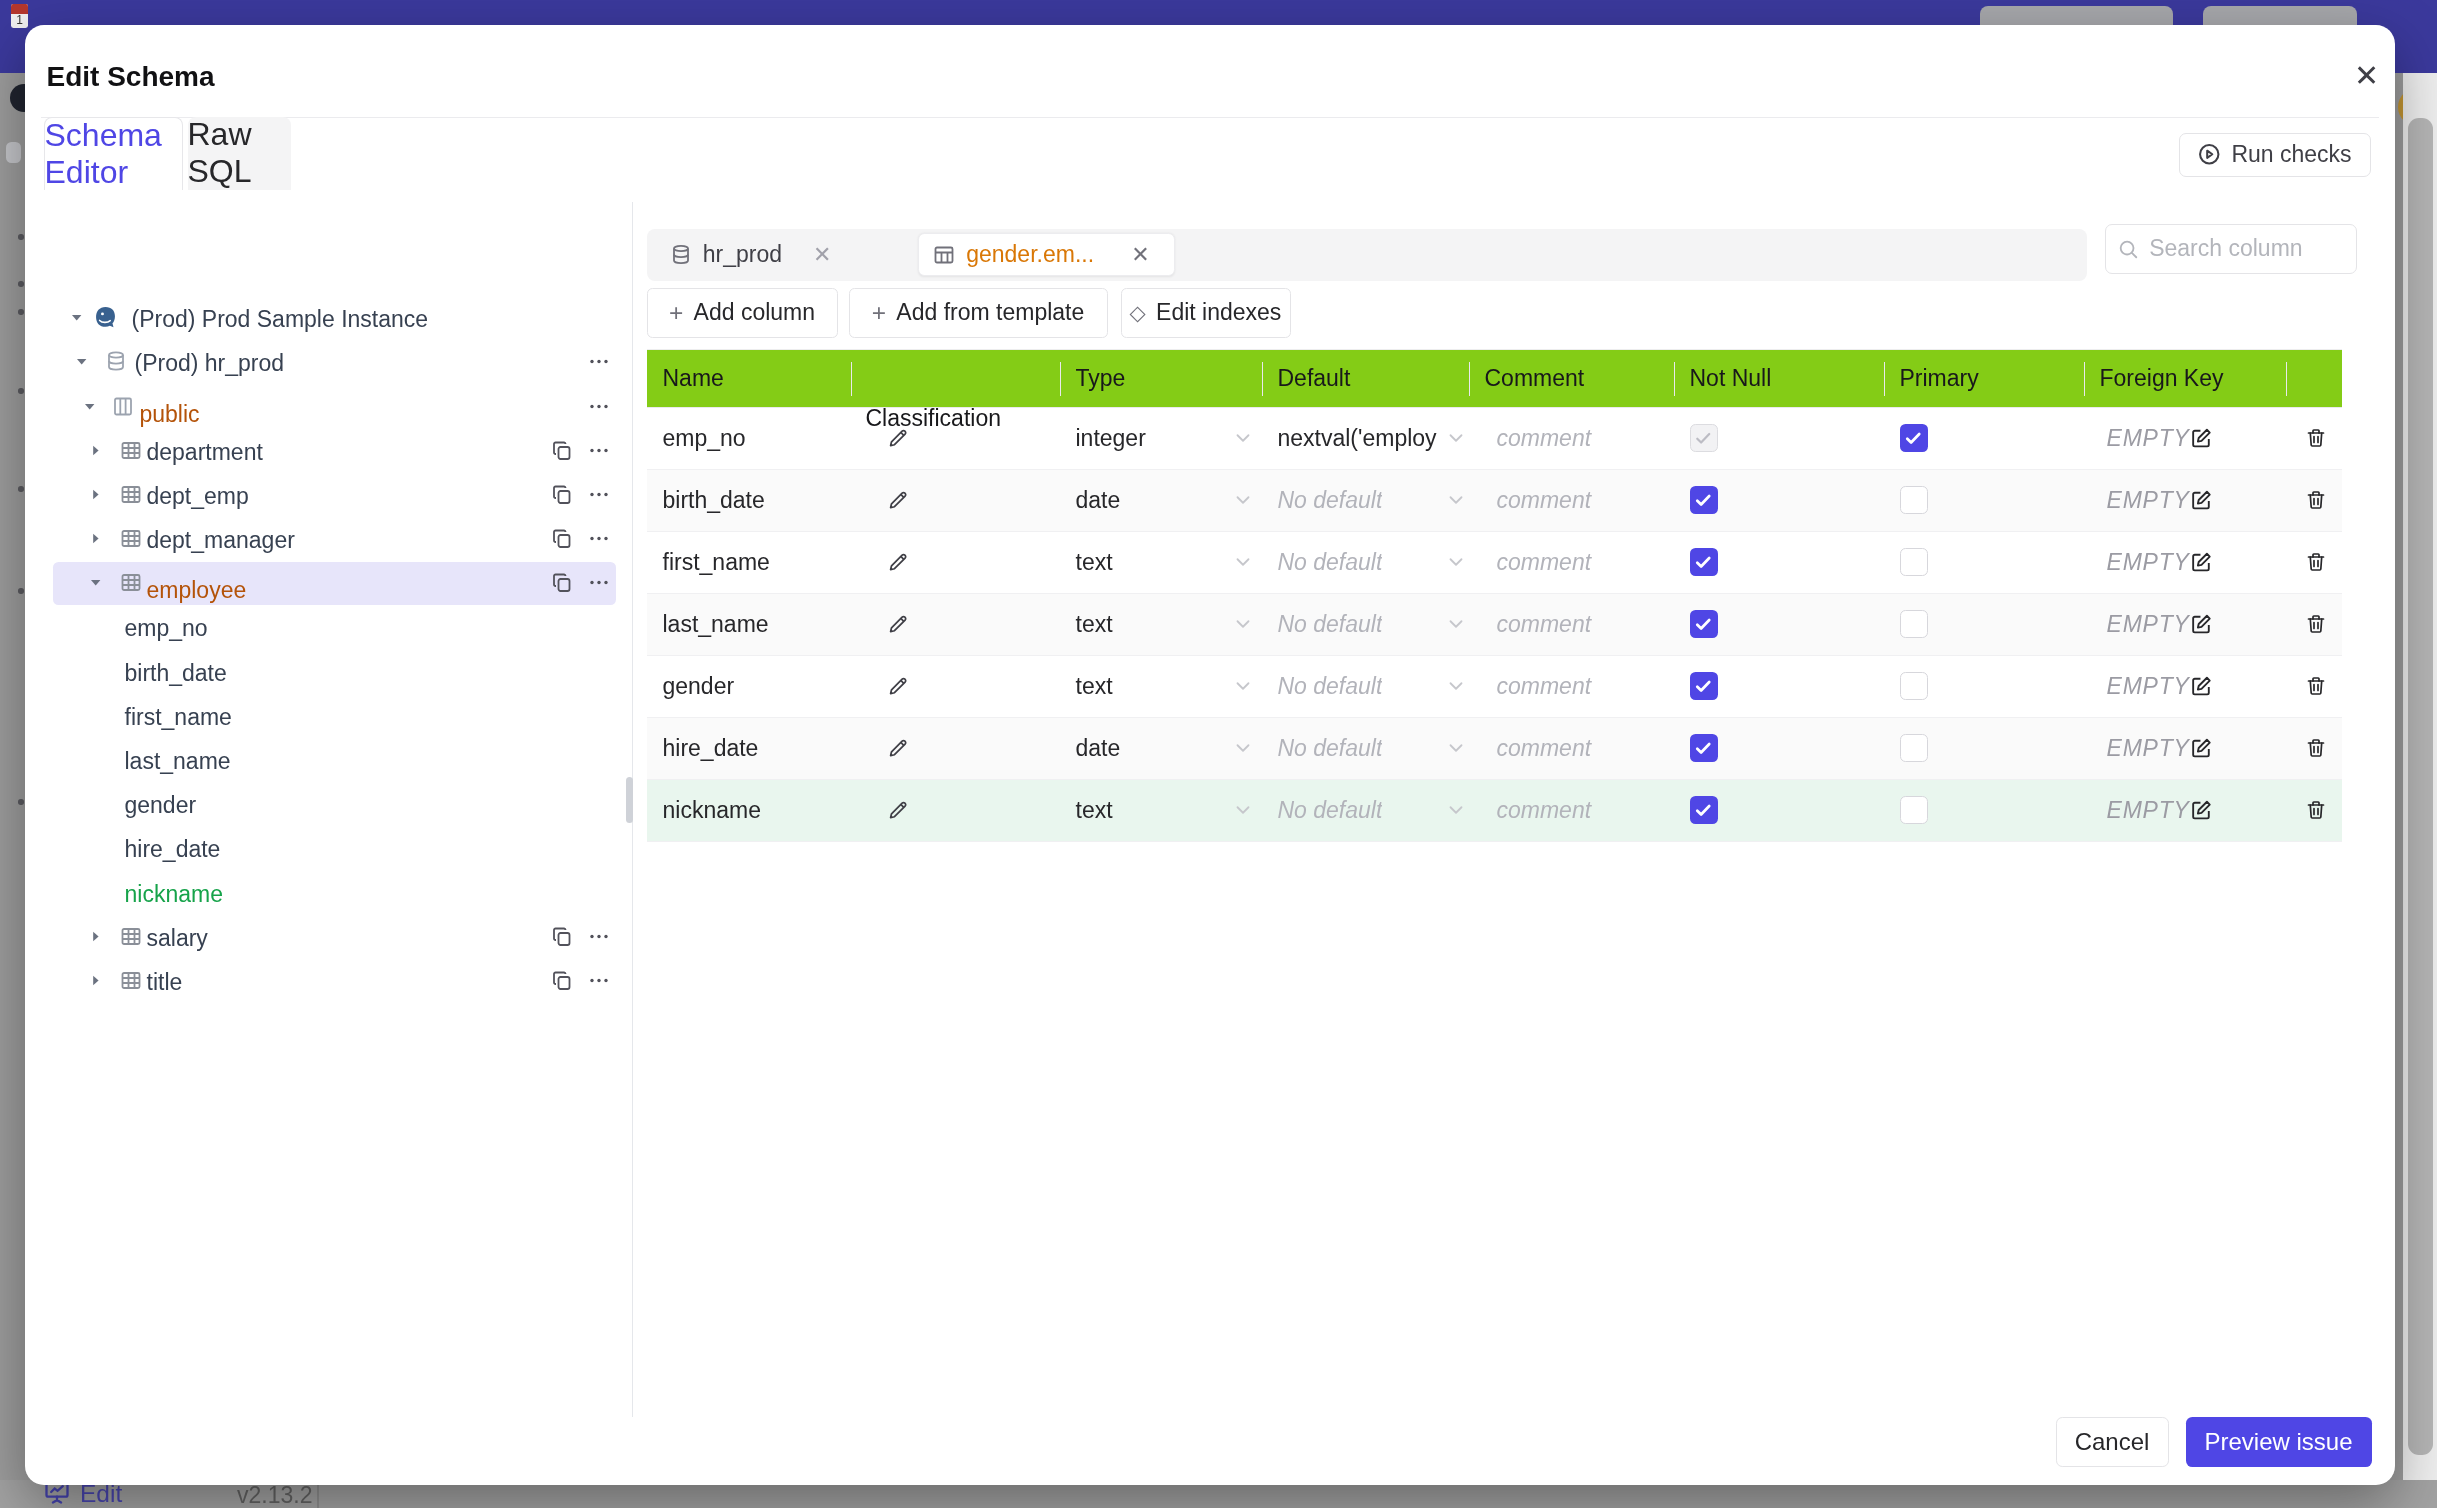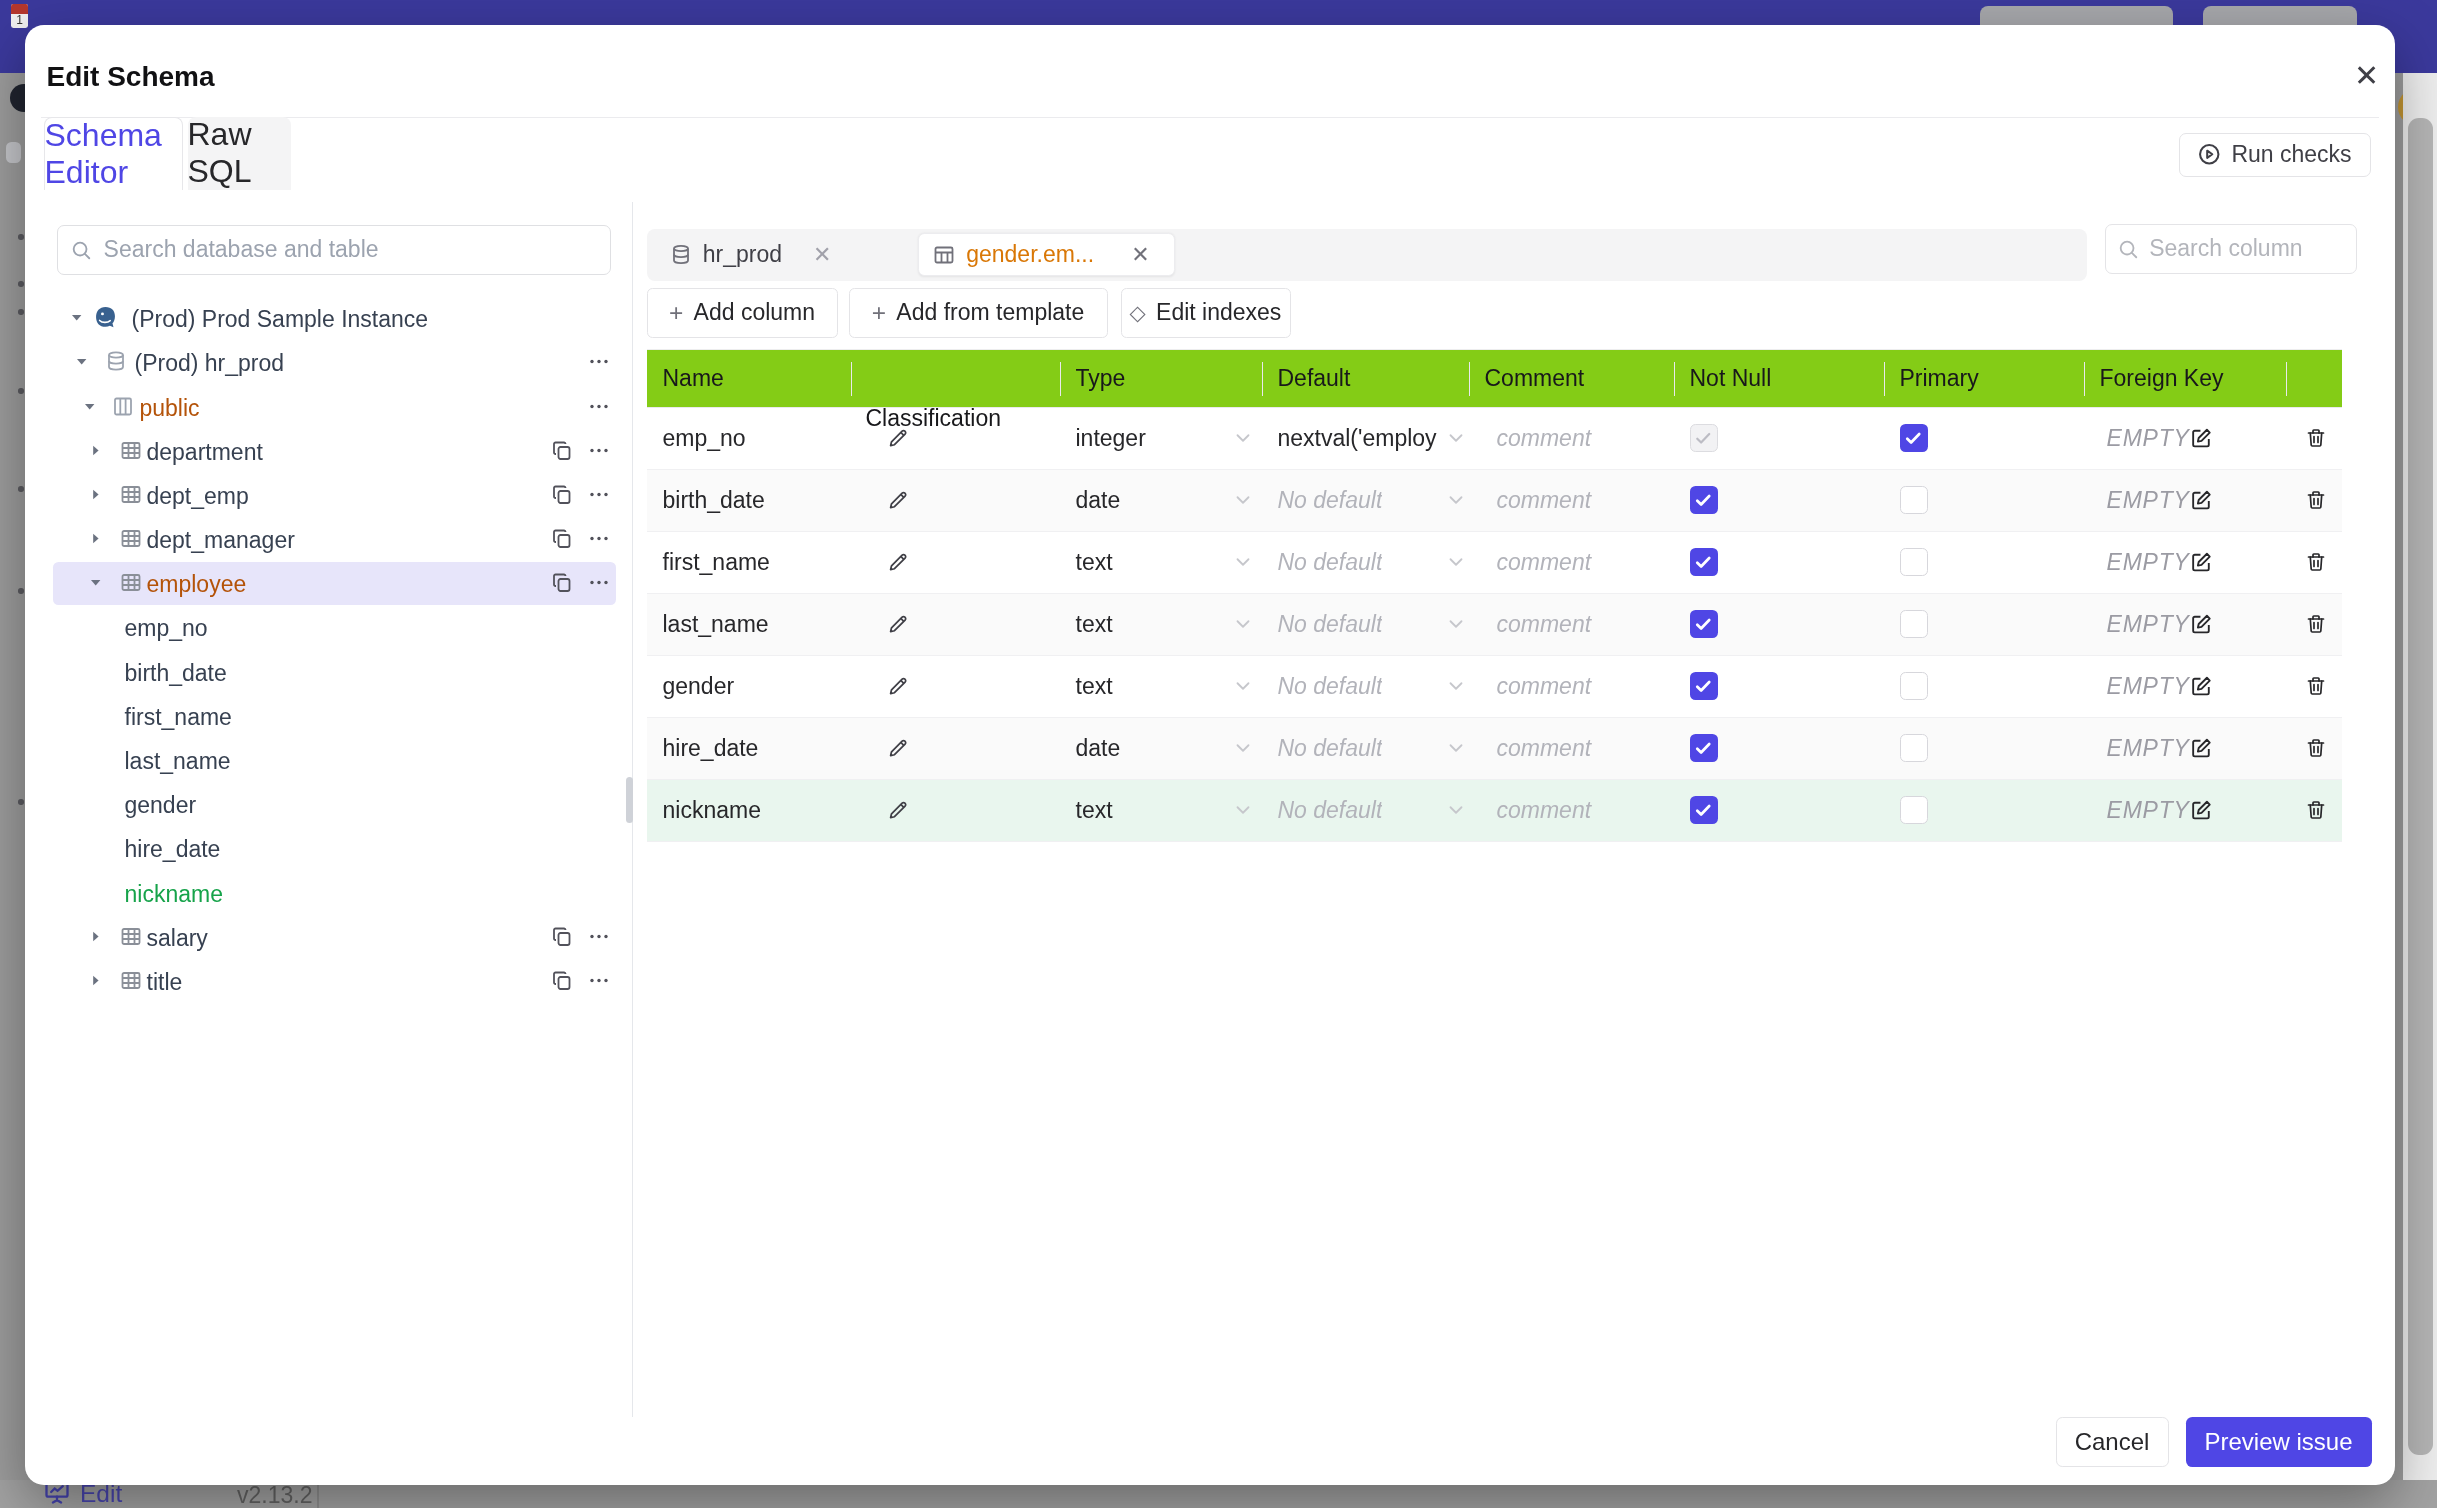--- a/index.html
+++ b/index.html
@@ -33,21 +33,21 @@
   .edtab.active{left:19px;width:139px;background:#fff;border:0.8px solid #e7e7ea;border-bottom:none;color:#4f46e5;}
   .edtab.inactive{left:163px;width:103px;background:#f4f4f5;color:#27272a;}
   .runchecks{left:2154px;top:108px;width:192px;height:44px;background:#fff;border:0.8px solid #e4e4e7;border-radius:7px;
              display:flex;align-items:center;justify-content:center;gap:9.5px;font-size:23px;color:#3f3f46;}
   
   .searchbox{left:32px;top:200px;width:554px;height:50px;border:0.8px solid #dfe0e3;border-radius:7px;background:#fff;display:flex;align-items:center;padding-left:12.6px;gap:9.5px;}
   .searchbox input{border:none;outline:none;font-size:23px;color:#374151;width:100%;background:transparent;}
   .searchbox input::placeholder{color:#9ca3af;}
   .treerow{left:0;width:610px;height:44px;}
   .treerow .lbl{position:absolute;top:50%;transform:translateY(-50%);font-size:23px;color:#374151;white-space:nowrap;}
-  .treerow .lbl.amber{color:#b45309;}
+  .treerow .lbl.amber{color:#b45309;margin-top:6px;}
   .treerow .lbl.green{color:#16a34a;}
   .tr-hl{position:absolute;left:28px;top:0.8px;width:563px;height:43px;background:#e7e5fa;border-radius:5.5px;}
   .tricon{position:absolute;top:50%;transform:translateY(-50%);}
   .tract{position:absolute;top:50%;transform:translateY(-50%);color:#52525b;}
   .pdivider{left:607px;top:177px;width:1.6px;height:1215px;background:#e5e7eb;}
   .draghandle{left:601px;top:752px;width:7px;height:46px;border-radius:4px;background:#cfd2d8;}
   
   .tabbar{left:622px;top:204px;width:1440px;height:52px;background:#f4f4f5;border-radius:8px;}
   .dbtab{position:absolute;left:22px;top:0;height:52px;display:flex;align-items:center;gap:10.3px;font-size:23px;color:#3f3f46;}
   .dbtab .x{color:#a1a1aa;font-size:22px;margin-left:20.5px;}
@@ -130,29 +130,20 @@
     <div class="abs runchecks">
       <span style="display:flex;">
         <svg width="24.5" height="24.5" viewBox="0 0 24 24" fill="none" stroke="#3f3f46" stroke-width="2" stroke-linejoin="round">
           <circle cx="12" cy="12" r="9"></circle>
             <path d="M10 8.5l5 3.5-5 3.5z"></path>
         </svg>
       </span>
       <span>Run checks</span>
     </div>
 
-    <div class="abs searchbox">
-      <span style="display:flex;">
-        <svg width="22" height="22" viewBox="0 0 24 24" fill="none" stroke="#9ca3af" stroke-width="2" stroke-linecap="round">
-          <circle cx="11" cy="11" r="7"></circle>
-            <path d="M16.5 16.5L21 21"></path>
-        </svg>
-      </span>
-      <input placeholder="Search database and table" style="">
-    </div>
     <div id="tree">
         <div class="abs treerow" style="top: 272px;">
           <div class="tract" style="left: 43px;"><svg width="17.4" height="17.4" viewBox="0 0 24 24" fill="#6b7280">
               <path d="M5.5 8.5l6.5 7.5 6.5-7.5z"></path>
             </svg></div>
           <div class="tricon" style="left: 67px;"><svg width="27" height="27" viewBox="0 0 24 24">
               <path d="M12 2.6c5.4 0 8.4 3.2 8.4 8.2 0 3-1 5.2-2.2 6.4l.9 3.4-3.2-1.2c-1.2.6-2.6.9-3.9.9-5.4 0-8.4-3.6-8.4-8.8S6.6 2.6 12 2.6z" fill="#39618f"></path>
               <circle cx="9.3" cy="8.8" r="1.3" fill="#fff"></circle>
               <path d="M6.8 14.6c2.2 2.3 7 2.3 9.4.2" stroke="#fff" stroke-width="1.4" fill="none" stroke-linecap="round"></path>
             </svg></div>

